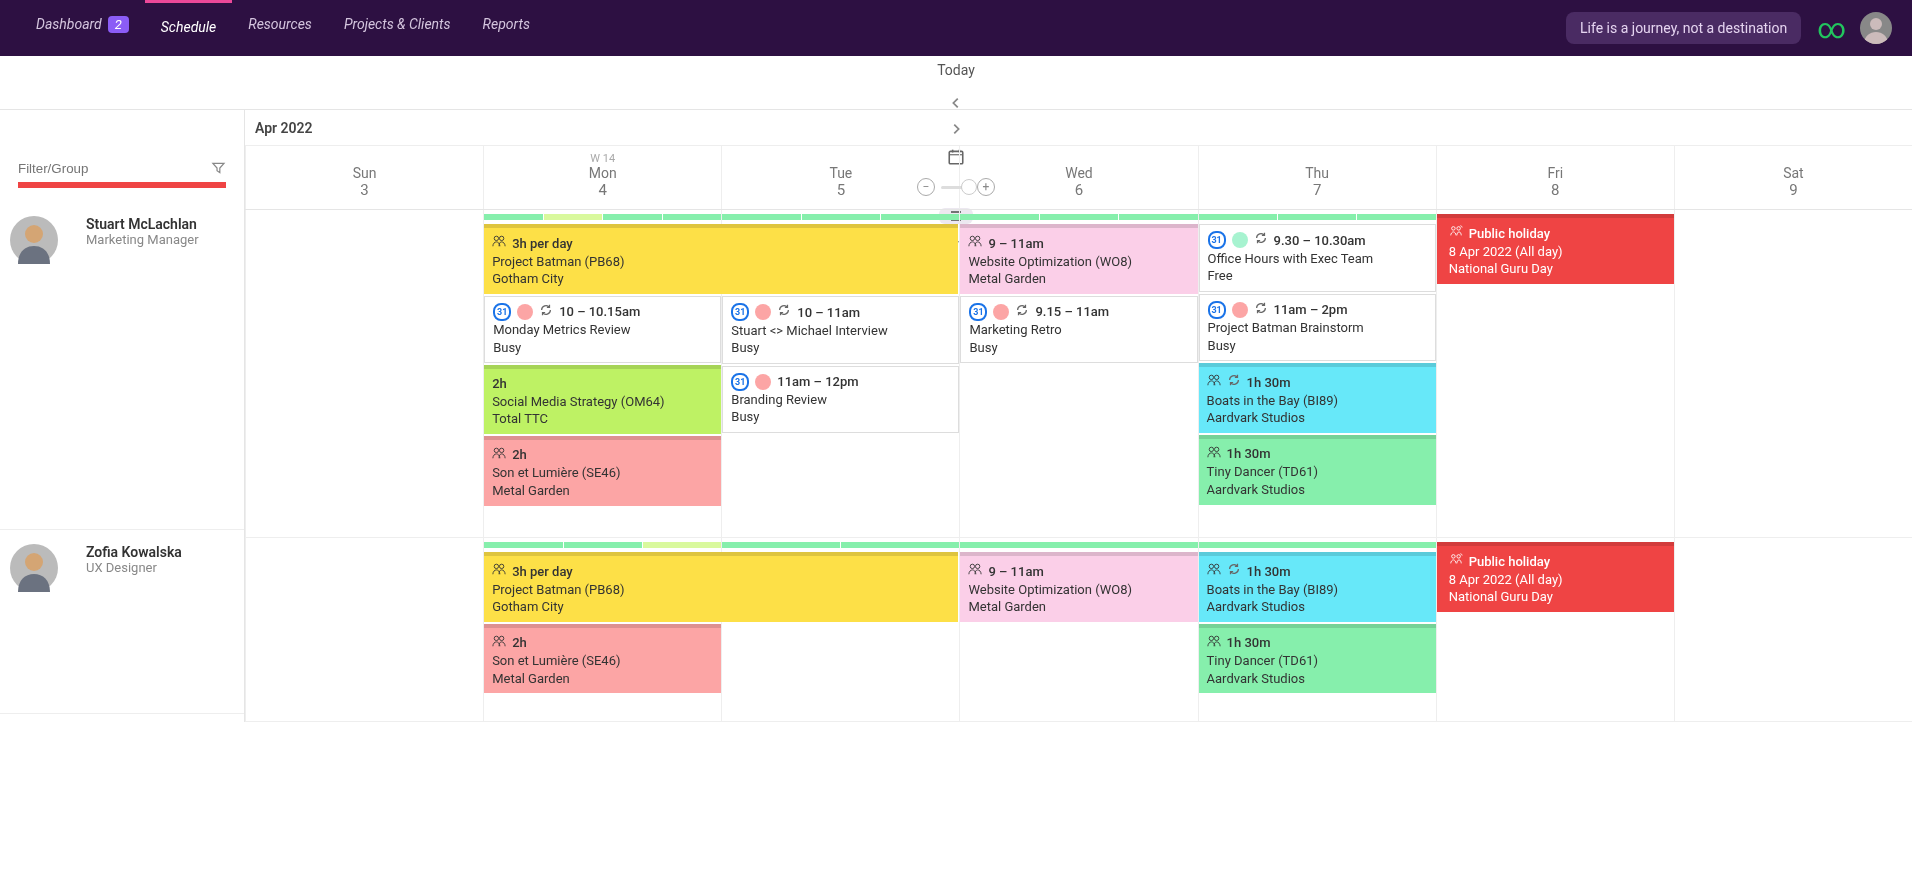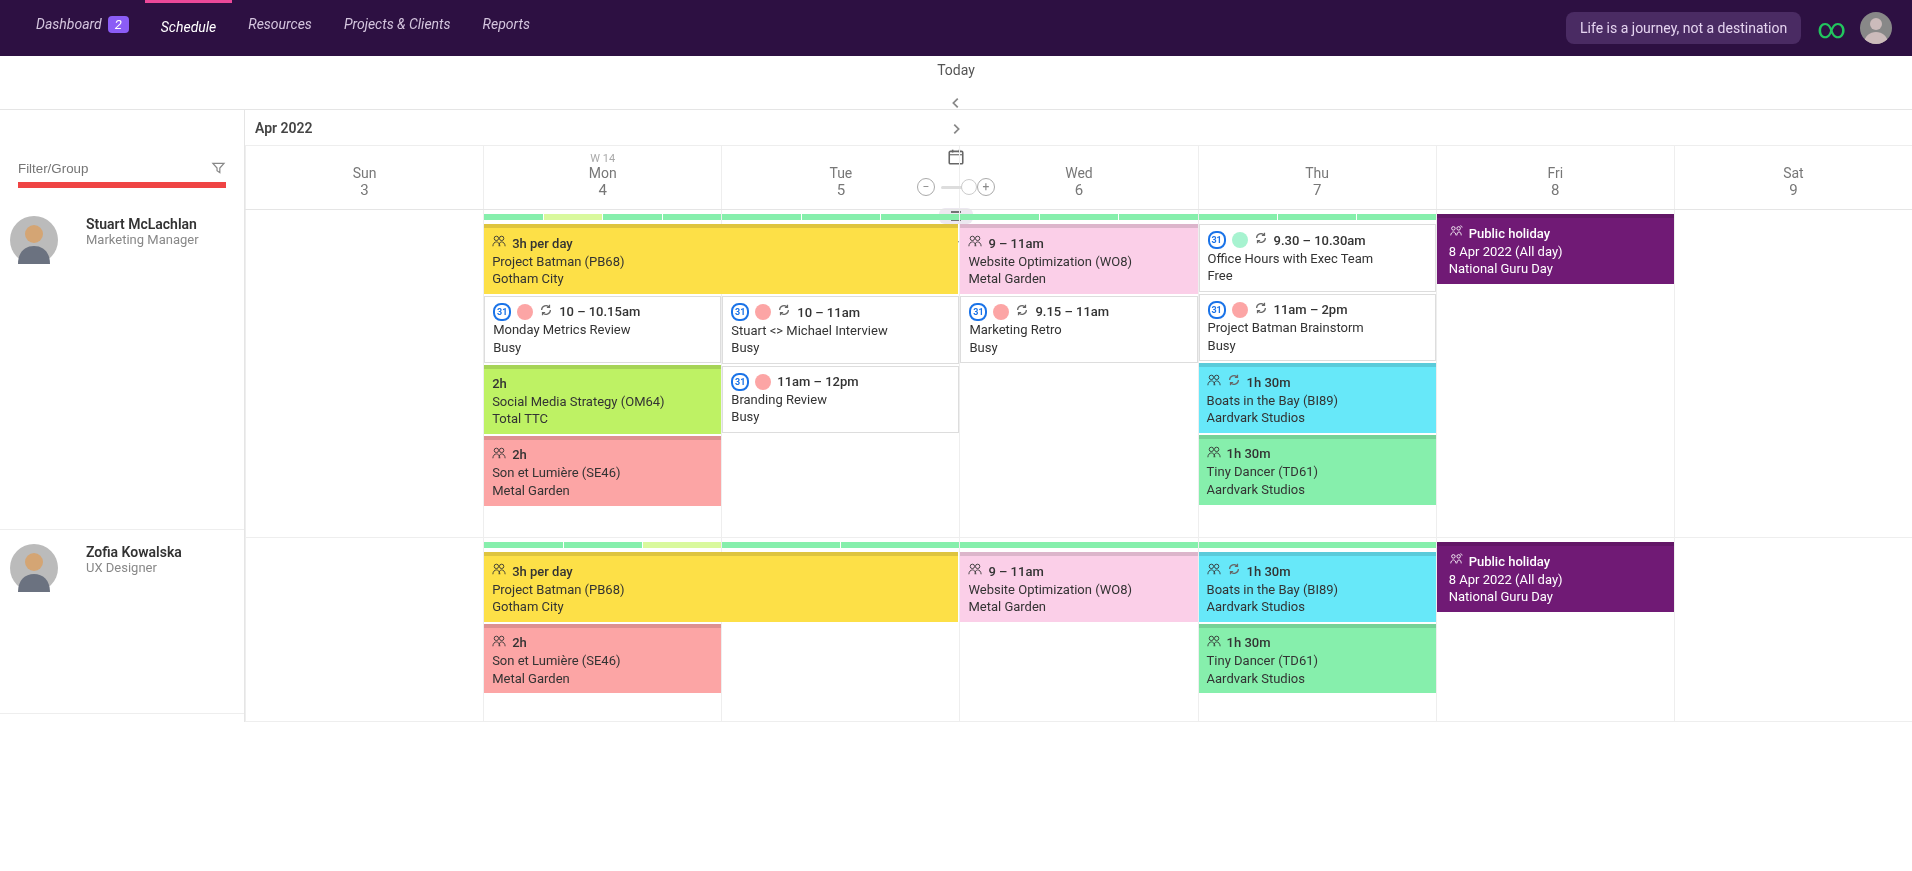--- a/index.html
+++ b/index.html
@@ -59,21 +59,21 @@
 .ev .t { font-weight:500; }
 .dot { width:16px; height:16px; border-radius:50%; display:inline-block; }
 
 .c-yellow { background:#fde047; }
 .c-pink { background:#fbcfe8; }
 .c-salmon { background:#fca5a5; }
 .c-lime { background:#bef264; }
 .c-green { background:#86efac; }
 .c-cyan { background:#67e8f9; }
 .c-white { background:#fff; border:1px solid #ddd; }
-.c-black { background:#701a75; color:#fff;padding-left:12px; }
+.c-black { background:#ef4444; color:#fff;padding-left:12px; }
 
 .gcal { width:18px; height:18px; background:#fff; border:2px solid #1a73e8; border-radius:8px; display:inline-flex; align-items:center; justify-content:center; font-size:9px; color:#1a73e8; font-weight:700; flex-shrink:0; }
 .recur { color:#666; }
 </style>
 </head>
 <body>
 
 <div class="topnav">
   <div class="navitem">
     <span>Dashboard</span>

